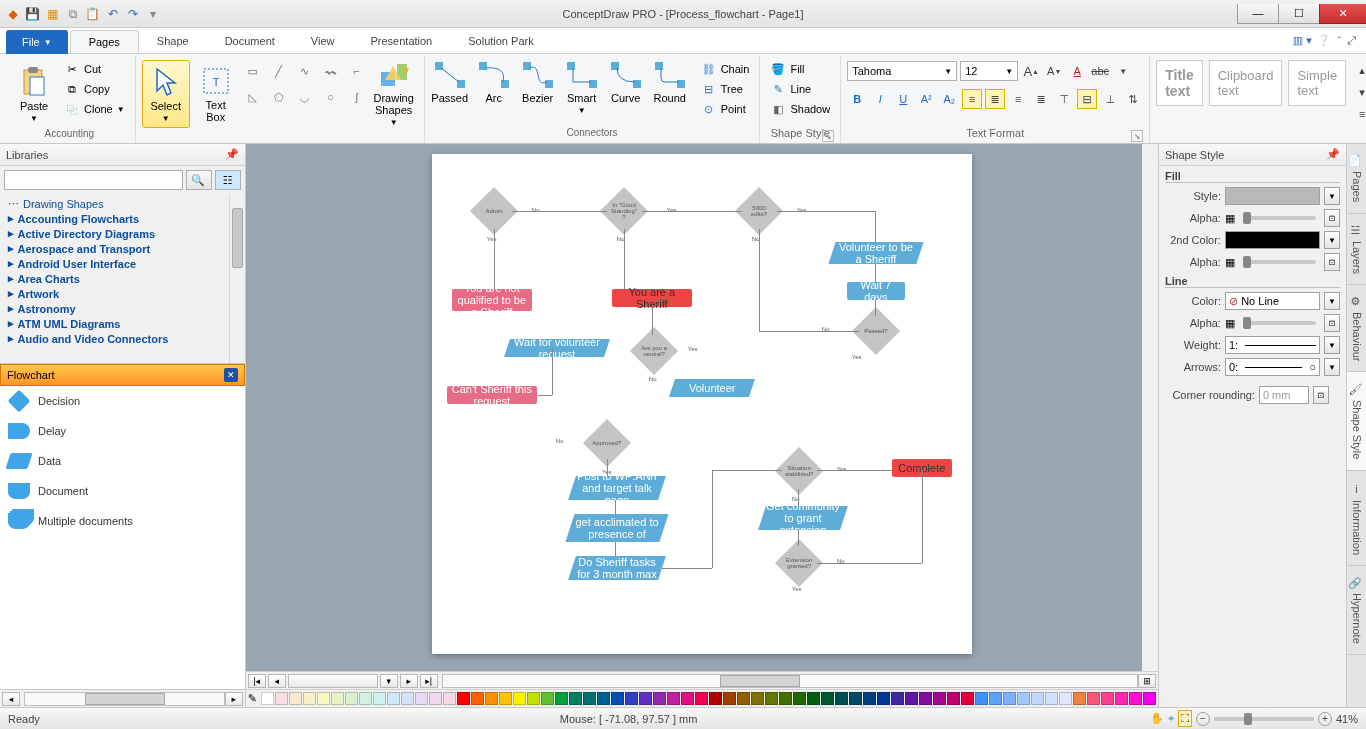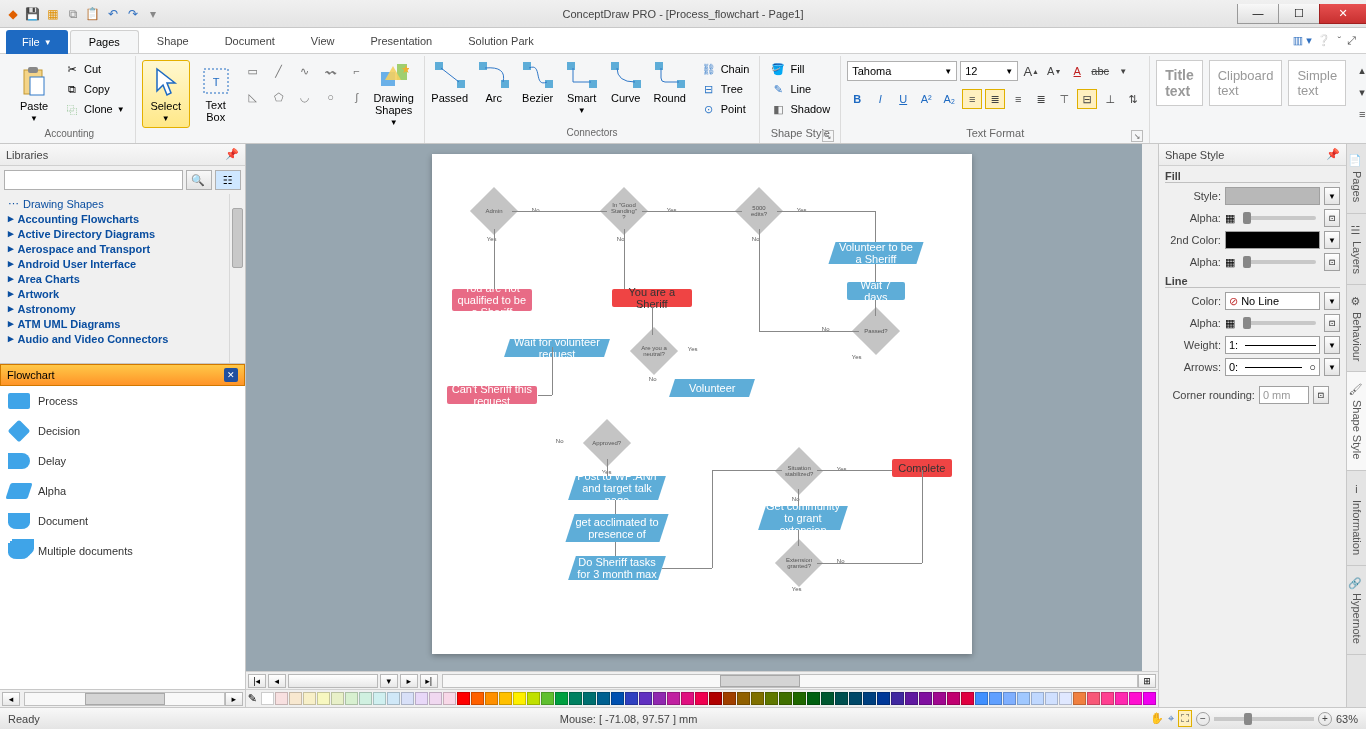--- a/index.html
+++ b/index.html
@@ -417,34 +417,30 @@
       <div class="scrl">
           <div class="thumb"></div>
         </div>
     </div>
     <div class="fchdr">
       <span>Flowchart</span>
       <span class="xbtn">✕</span>
     </div>
     <div class="shapelist">
       <div class="shape-item">
-          <div class="shico"></div>
-          <span>Process</span>
-        </div>
-      <div class="shape-item">
           <div class="shico" style="width:16px;height:16px;transform:rotate(45deg);margin:0 3px"></div>
           <span>Decision</span>
         </div>
       <div class="shape-item">
           <div class="shico" style="border-radius:0 8px 8px 0"></div>
           <span>Delay</span>
         </div>
       <div class="shape-item">
           <div class="shico" style="transform:skewX(-18deg)"></div>
-          <span>Alpha</span>
+          <span>Data</span>
         </div>
       <div class="shape-item">
           <div class="shico" style="border-radius:0 0 40% 40%"></div>
           <span>Document</span>
         </div>
       <div class="shape-item">
           <div class="shico" style="box-shadow:2px -2px 0 #3fa4e8,4px -4px 0 #3fa4e8;border-radius:0 0 40% 40%"></div>
           <span>Multiple documents</span>
         </div>
     </div>
@@ -686,15 +682,15 @@
 <div class="statusbar">
   <span>Ready</span>
   <span class="mouse">Mouse: [ -71.08, 97.57 ] mm</span>
   <div class="zoomctrl">
     <span style="color:#5080c0">✋</span>
     <span style="color:#5080c0">⌖</span>
     <span style="border:1px solid #e0b000;background:#fff0c0;padding:1px 2px">⛶</span>
     <div class="zbtn">−</div>
     <div class="zoomslider"></div>
     <div class="zbtn">+</div>
-    <span>63%</span>
+    <span>41%</span>
   </div>
 </div>
 
 </body></html>

